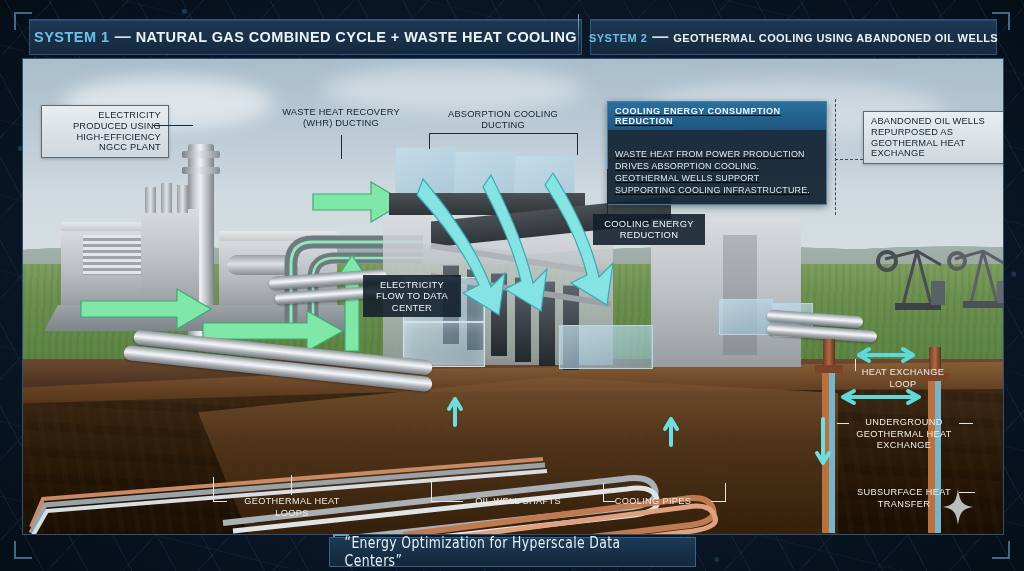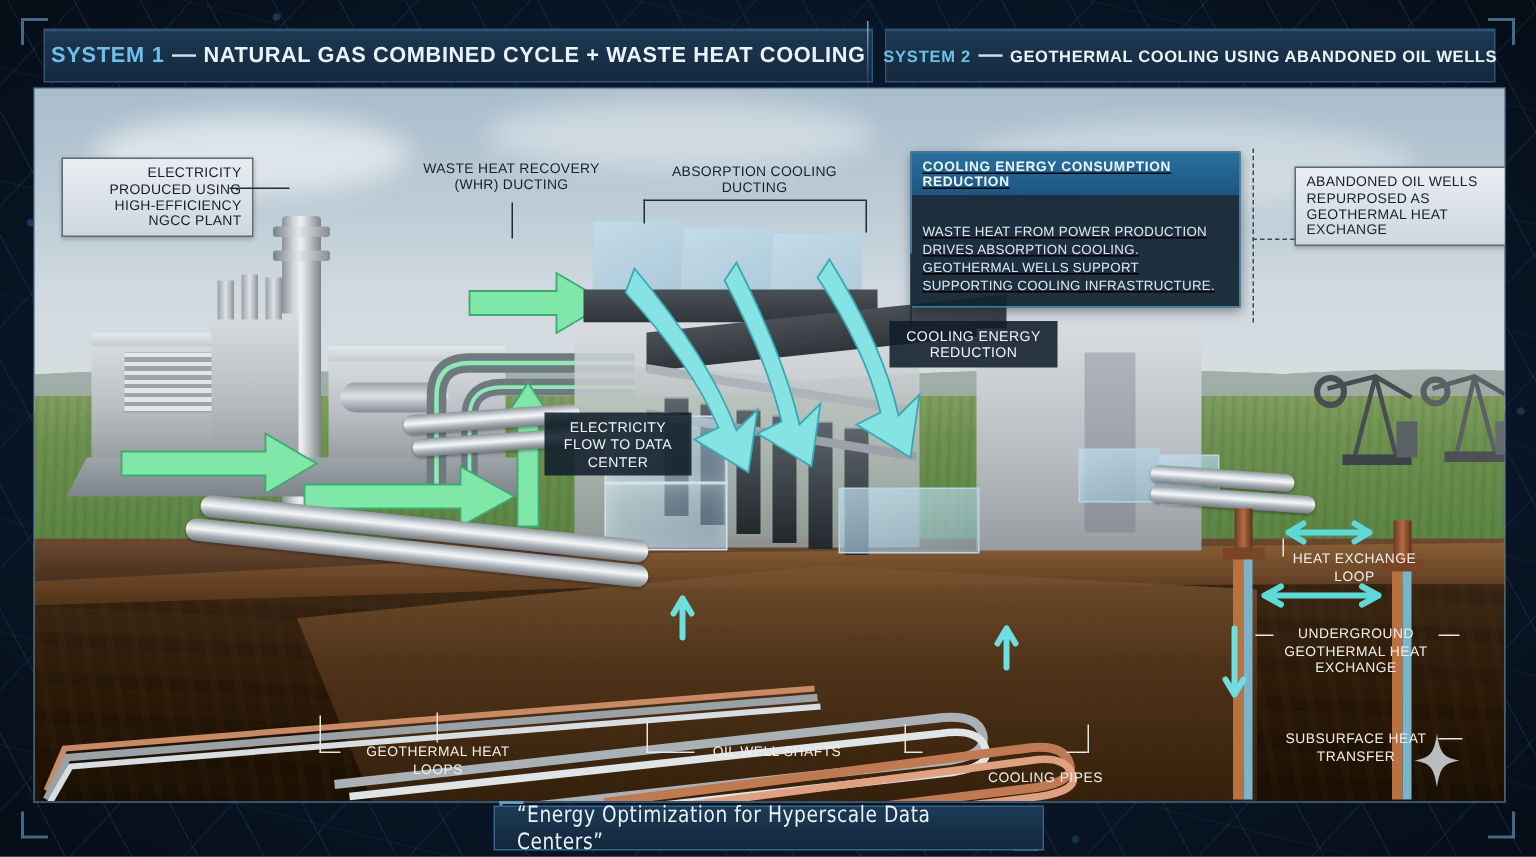--- a/index.html
+++ b/index.html
@@ -354,21 +354,21 @@
 
     <div class="under-label" style="left:205px;top:437px;width:128px;">GEOTHERMAL HEAT LOOPS</div>
     <div class="leader-l" style="left:190px;top:442px;width:14px;height:1px;"></div>
     <div class="leader-l" style="left:190px;top:418px;width:1px;height:25px;"></div>
     <div class="leader-l" style="left:268px;top:416px;width:1px;height:20px;"></div>
 
     <div class="under-label" style="left:440px;top:437px;width:110px;">OIL WELL SHAFTS</div>
     <div class="leader-l" style="left:408px;top:442px;width:32px;height:1px;"></div>
     <div class="leader-l" style="left:408px;top:420px;width:1px;height:23px;"></div>
 
-    <div class="under-label" style="left:624px;top:437px;width:100px;margin-top:17px;">COOLING PIPES</div>
+    <div class="under-label" style="left:580px;top:437px;width:100px;">COOLING PIPES</div>
     <div class="leader-l" style="left:580px;top:442px;width:12px;height:1px;"></div>
     <div class="leader-l" style="left:580px;top:424px;width:1px;height:19px;"></div>
     <div class="leader-l" style="left:688px;top:442px;width:14px;height:1px;"></div>
     <div class="leader-l" style="left:702px;top:424px;width:1px;height:19px;"></div>
 
     <div class="under-label" style="left:830px;top:308px;width:100px;">HEAT EXCHANGE LOOP</div>
     <div class="leader-l" style="left:832px;top:300px;width:1px;height:12px;"></div>
 
     <div class="under-label" style="left:826px;top:358px;width:110px;">UNDERGROUND GEOTHERMAL HEAT EXCHANGE</div>
     <div class="leader-l" style="left:814px;top:364px;width:12px;height:1px;"></div>

